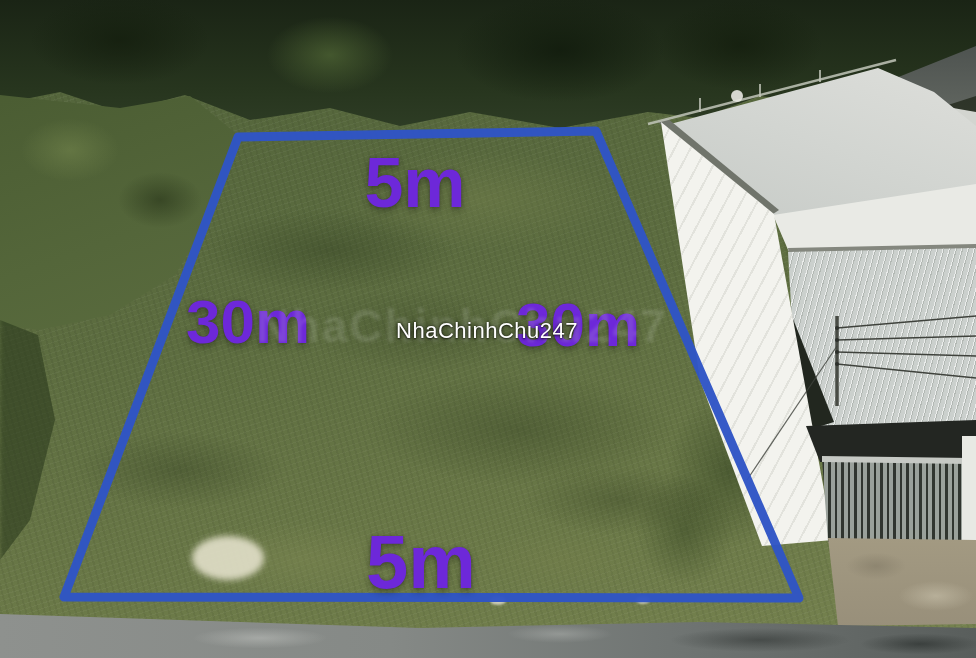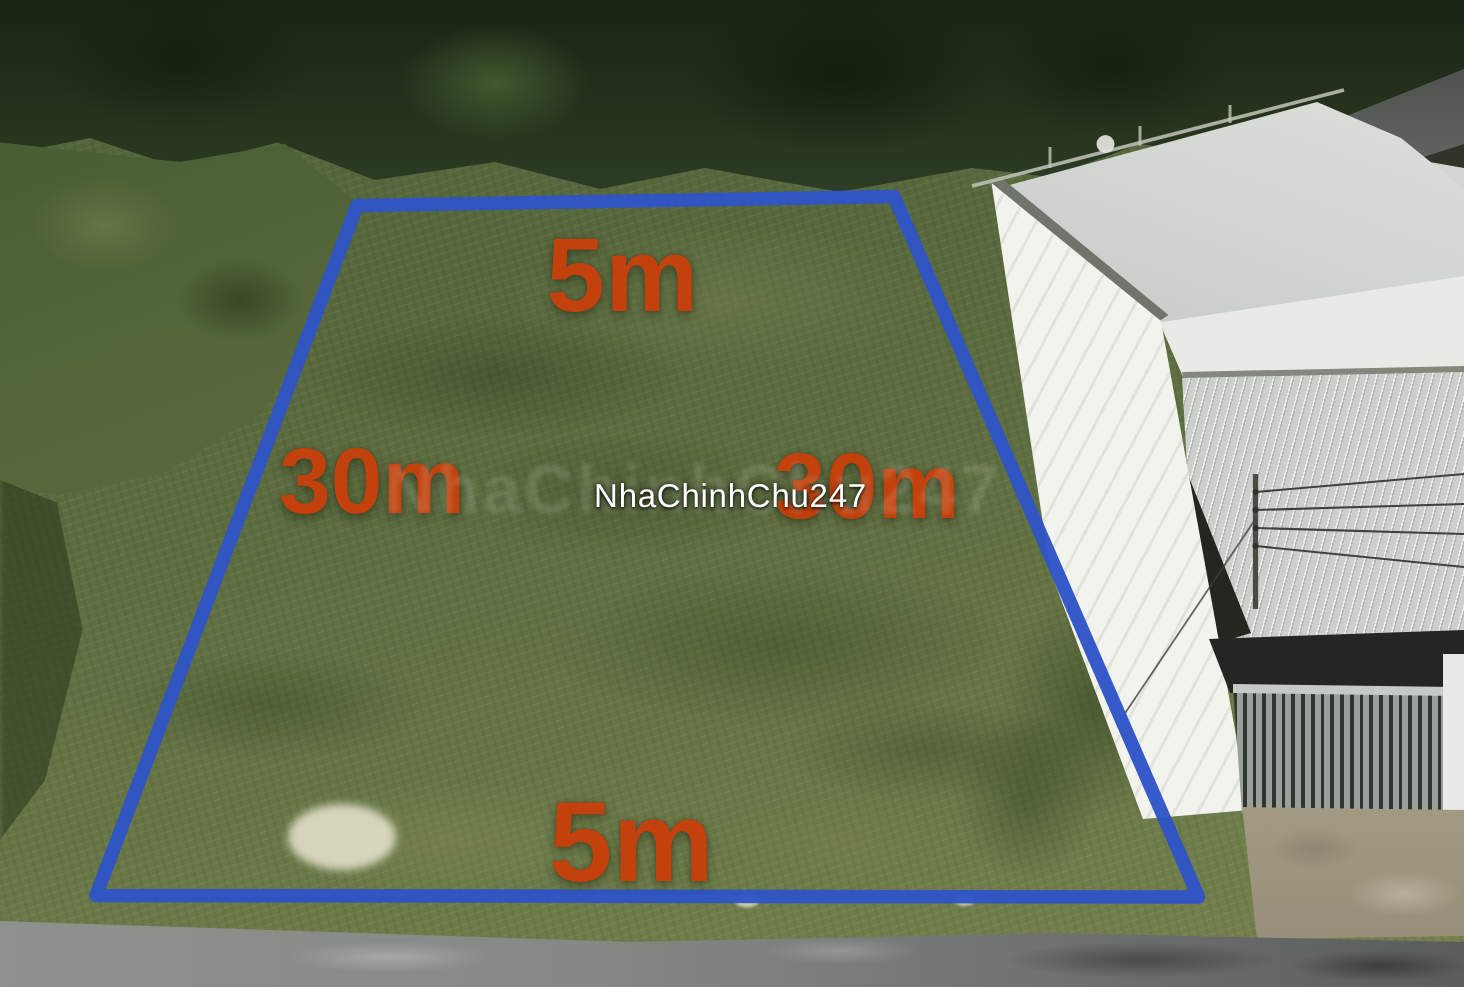--- a/index.html
+++ b/index.html
@@ -169,21 +169,21 @@
       linear-gradient(90deg,#8e918e 0%,#858986 40%,#6f7472 70%,#595e5c 100%);
     clip-path:polygon(0px 4px,180px 10px,420px 18px,700px 12px,976px 18px,976px 48px,0px 48px);
   }
 
   
   .overlay-svg{left:0;top:0;width:976px;height:658px;}
 
   
   .dim-label{
     transform:translate(-50%,-50%);
-    color:#c2410c;font-weight:700;line-height:1;white-space:nowrap;
+    color:#6d28d9;font-weight:700;line-height:1;white-space:nowrap;
     text-shadow:0 3px 7px rgba(25,30,15,0.45), 0 0 2px rgba(40,45,30,0.35);
   }
   .lbl-top{left:415px;top:183px;font-size:70px;}
   .lbl-left{left:248px;top:322px;font-size:62px;}
   .lbl-right{left:578px;top:325px;font-size:62px;}
   .lbl-bottom{left:421px;top:562px;font-size:76px;}
 
   
   .watermark-ghost{
     left:462px;top:326px;transform:translate(-50%,-50%);

